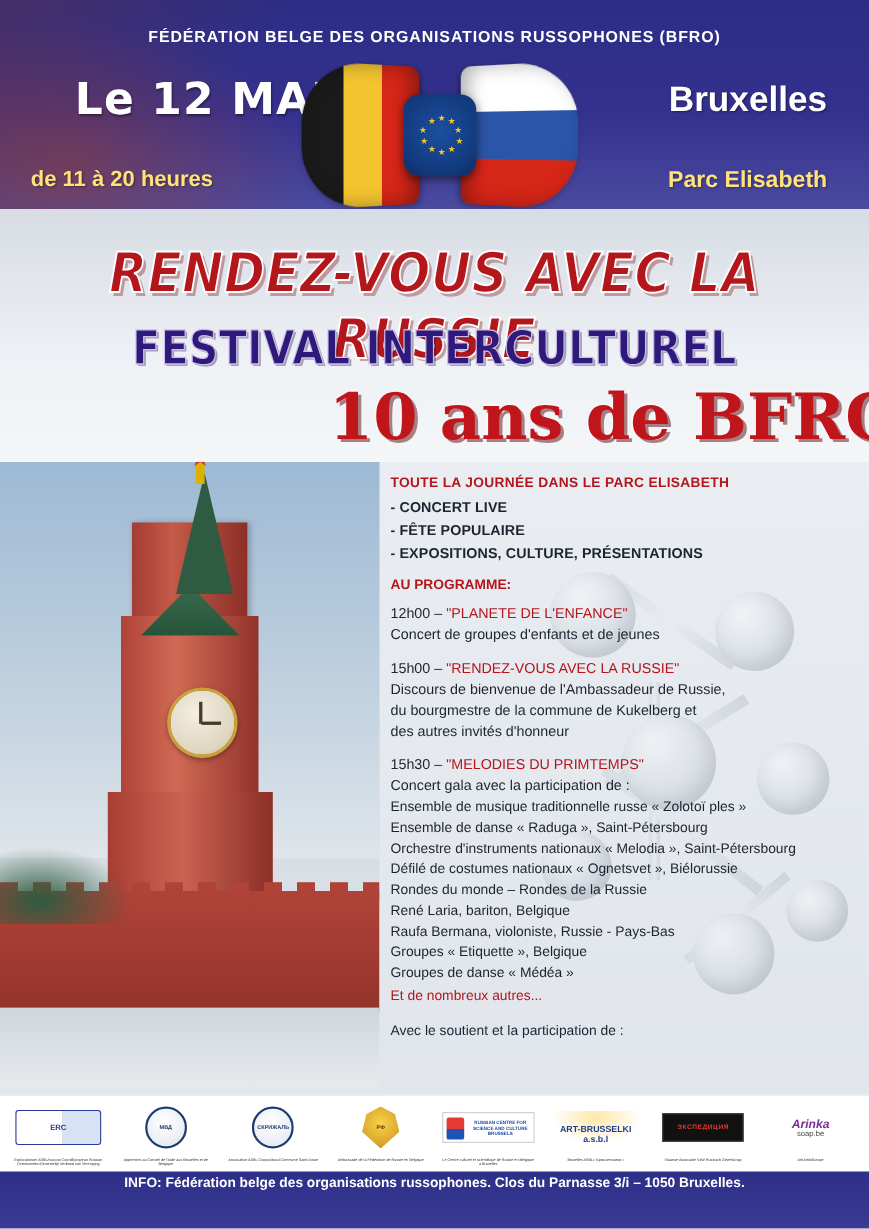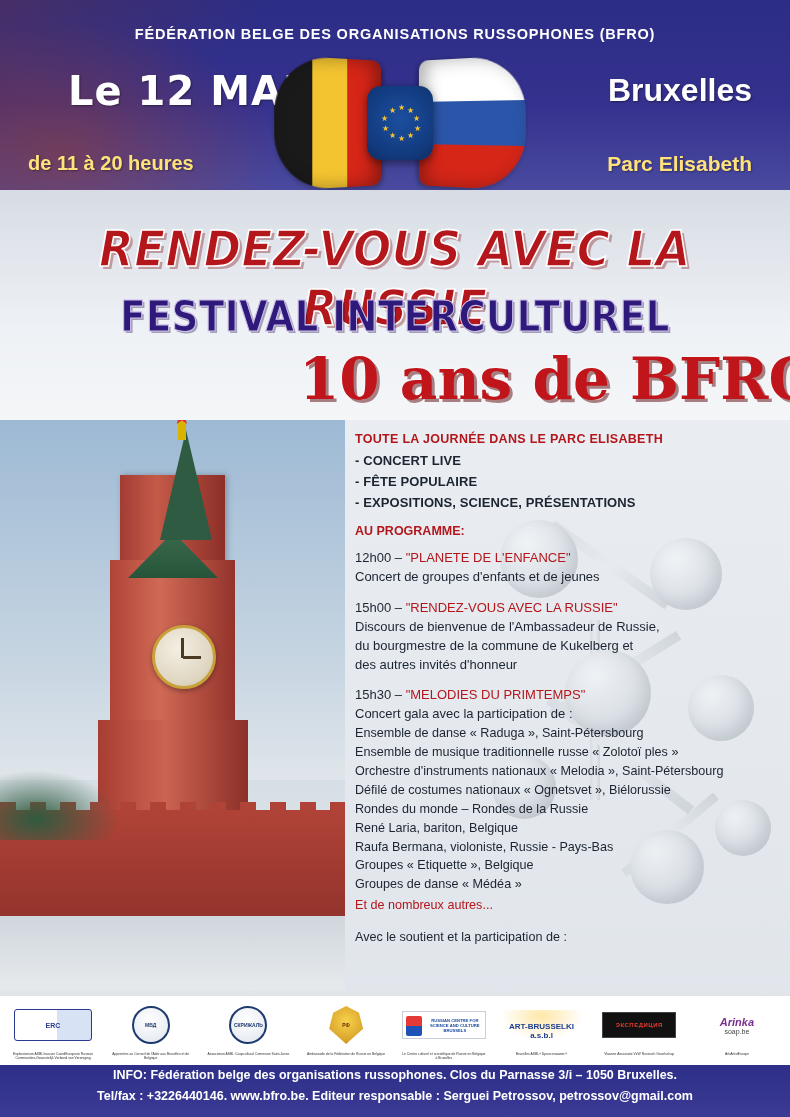--- a/index.html
+++ b/index.html
@@ -562,21 +562,21 @@
     <div class="atom-ball" style="left:22px;top:255px;width:64px;height:64px;"></div>
     <div class="atom-ball" style="left:160px;top:330px;width:74px;height:74px;"></div>
     <div class="atom-ball" style="left:245px;top:300px;width:56px;height:56px;"></div>
   </div>
 
   <div class="program">
     <div class="prog-head">TOUTE LA JOURNÉE DANS LE PARC ELISABETH</div>
     <ul class="bullet-list">
       <li>- CONCERT LIVE</li>
       <li>- FÊTE POPULAIRE</li>
-      <li>- EXPOSITIONS, SCIENCE, PRÉSENTATIONS</li>
+      <li>- EXPOSITIONS, CULTURE, PRÉSENTATIONS</li>
     </ul>
 
     <div class="prog-label">AU PROGRAMME:</div>
 
     <div class="slot">
       <div class="slot-time">
         <span class="t">12h00</span><span class="t"> – </span><span class="n">"PLANETE DE L'ENFANCE"</span>
       </div>
       <div class="slot-line">Concert de groupes d'enfants et de jeunes</div>
     </div>
@@ -589,22 +589,22 @@
       <div class="slot-line">du bourgmestre de la commune de Kukelberg et</div>
       <div class="slot-line">des autres invités d'honneur</div>
     </div>
 
     <div class="slot">
       <div class="slot-time">
         <span class="t">15h30</span><span class="t"> – </span><span class="n">"MELODIES DU PRIMTEMPS"</span>
       </div>
       <div class="slot-line">Concert gala avec la participation de :</div>
       <ul class="ens-list">
+        <li>Ensemble de musique traditionnelle russe « Zolotoï ples »</li>
         <li>Ensemble de danse « Raduga », Saint-Pétersbourg</li>
-        <li>Ensemble de musique traditionnelle russe « Zolotoï ples »</li>
         <li>Orchestre d'instruments nationaux « Melodia », Saint-Pétersbourg</li>
         <li>Défilé de costumes nationaux « Ognetsvet », Biélorussie</li>
         <li>Rondes du monde – Rondes de la Russie</li>
         <li>René Laria, bariton, Belgique</li>
         <li>Raufa Bermana, violoniste, Russie - Pays-Bas</li>
         <li>Groupes « Etiquette », Belgique</li>
         <li>Groupes de danse « Médéa »</li>
       </ul>
       <div class="more">Et de nombreux autres...</div>
     </div>
@@ -649,16 +649,15 @@
       <div class="logo-cap">Ambassade de la Fédération de Russie en Belgique</div>
       <div class="logo-cap">Le Centre culturel et scientifique de Russie en Belgique à Bruxelles</div>
       <div class="logo-cap">Bruxelles ASBL« Брюссельчики »</div>
       <div class="logo-cap">Vlaanse Associatie VzW Russisch Gezelschap</div>
       <div class="logo-cap">ArkArtistEurope</div>
     </div>
   </div>
 
   <div class="footer">
     <div>INFO: Fédération belge des organisations russophones. Clos du Parnasse 3/i – 1050 Bruxelles.</div>
-    <div>Tel/fax : +3226440146. www.bfro.be. Editeur responsable : Serguei Petrossov, petrossov@gmail.com</div>
   </div>
 
 </div>
 
 </body></html>

